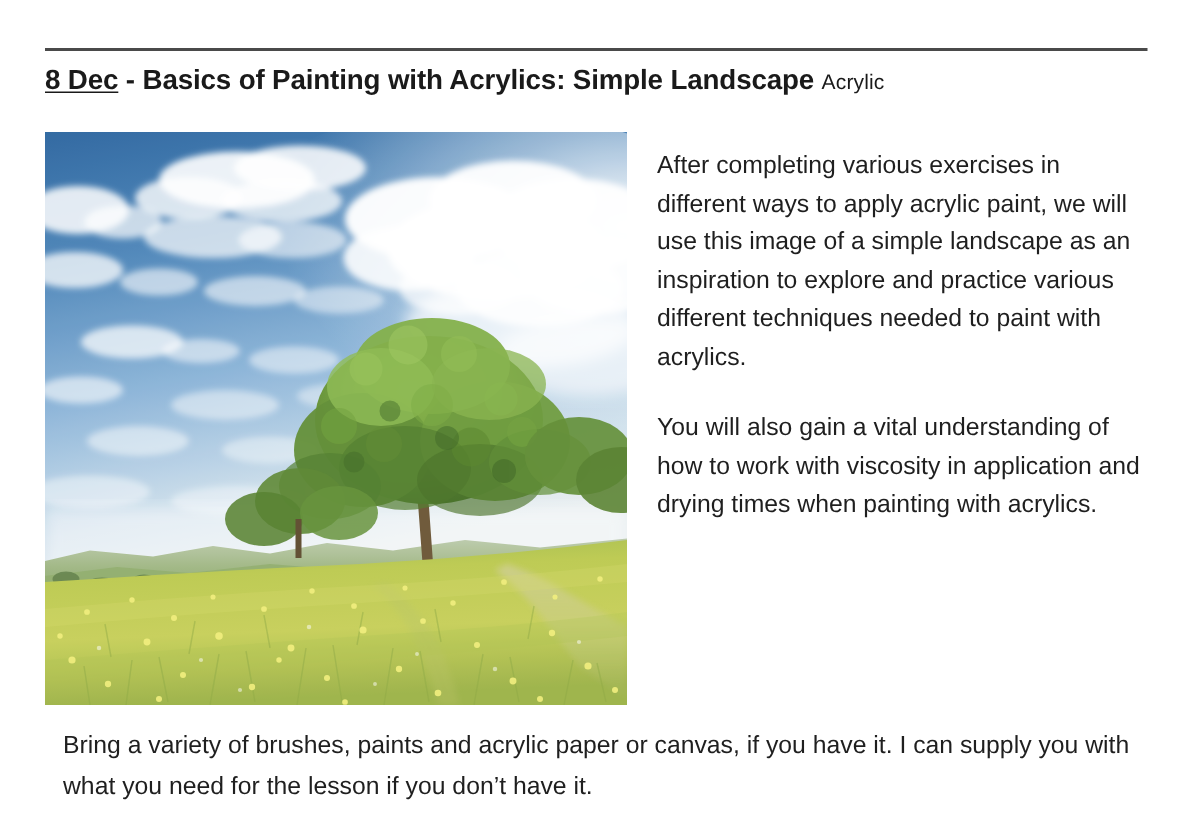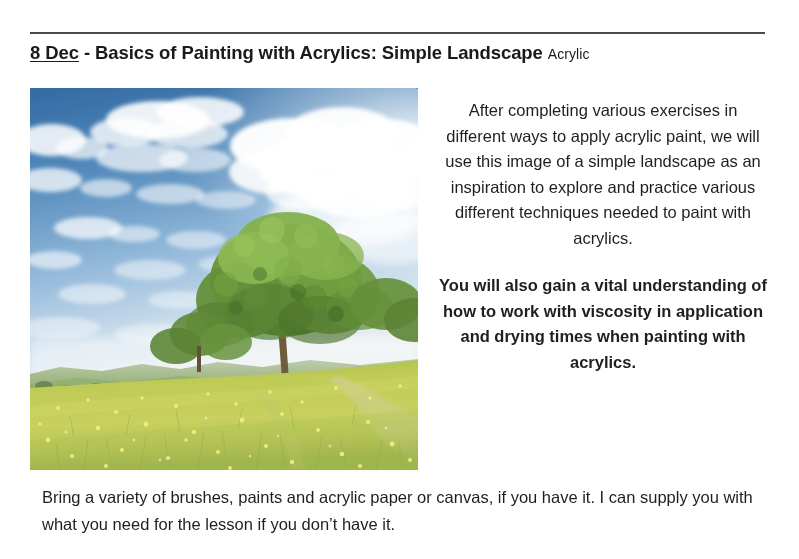--- a/index.html
+++ b/index.html
@@ -81,23 +81,22 @@
     position: absolute;
     left: 438px;
     top: 98px;
     width: 330px;
   }
   .copy p {
     margin: 0 0 22px 0;
     font-size: 16.5px;
     line-height: 25.5px;
     color: #1f1f1f;
-    text-align: center;
-  }
-  .copy p:last-child { margin-bottom: 2px; font-weight: bold; }
+  }
+  .copy p:last-child { margin-bottom: 2px; }
 
   
   .footer {
     position: absolute;
     left: 42px;
     top: 484px;
     width: 745px;
   }
   .footer p {
     margin: 0;

